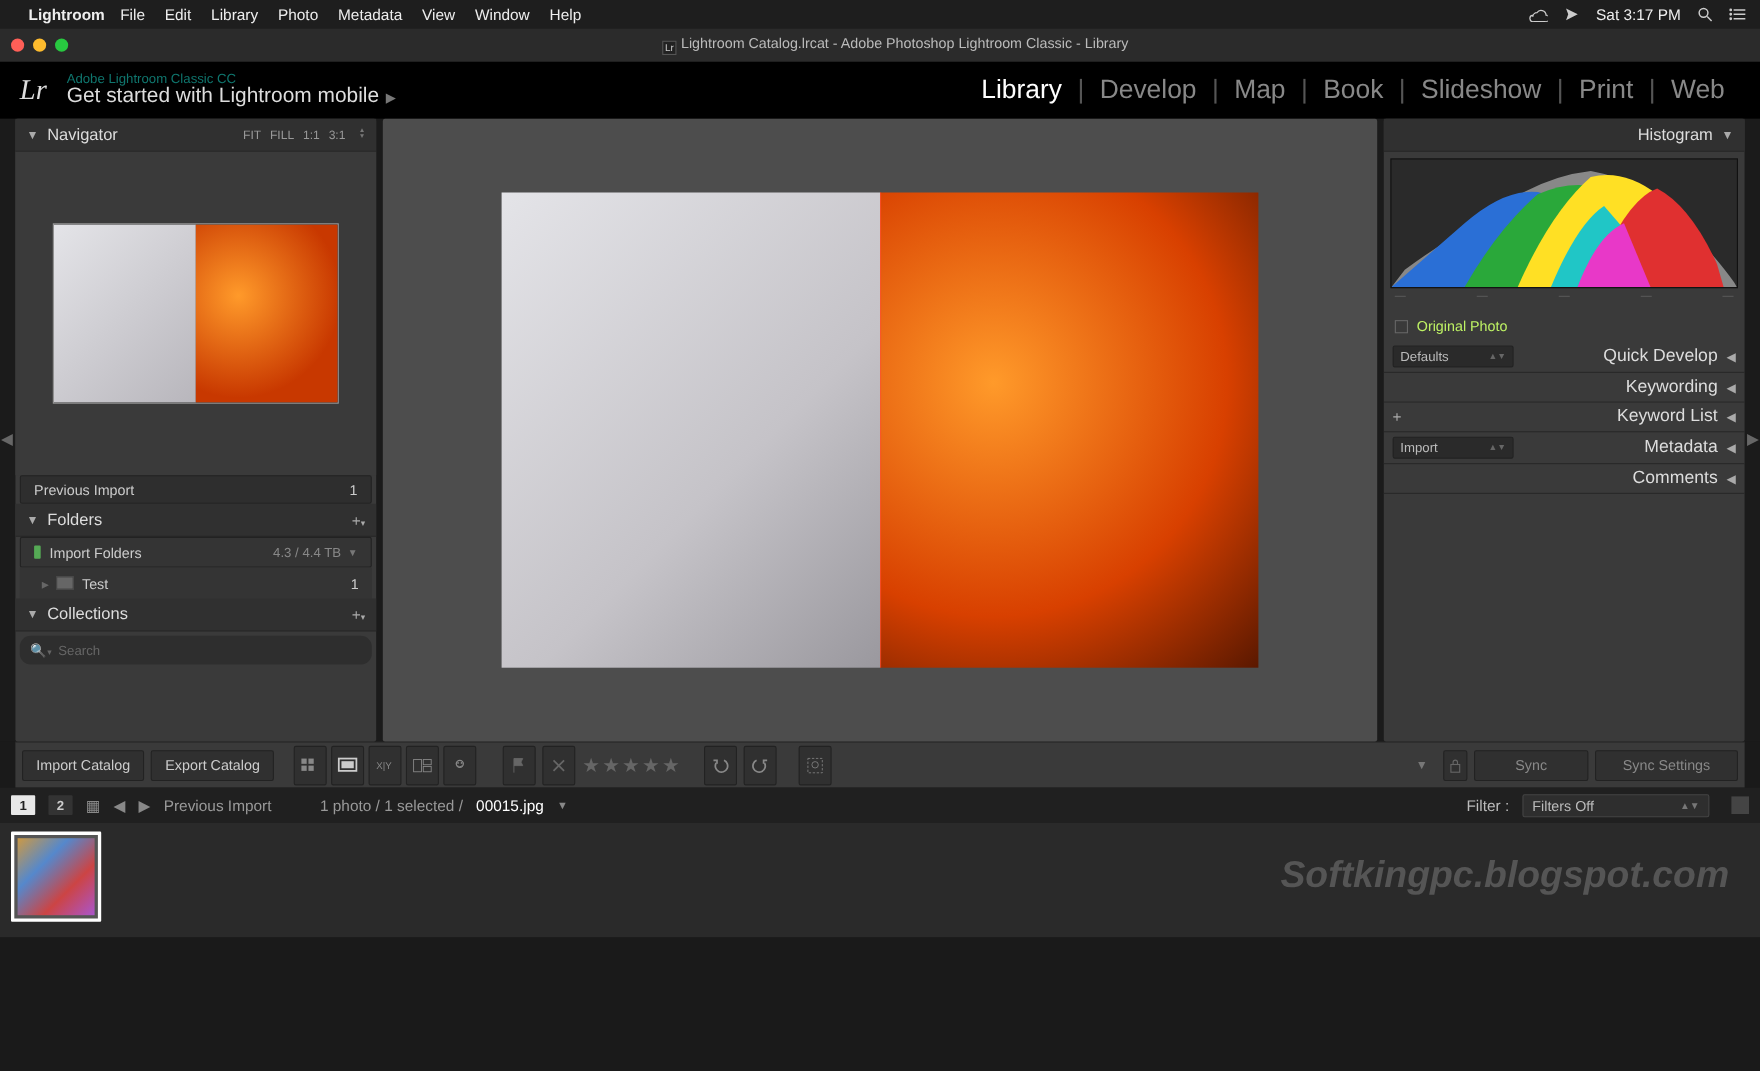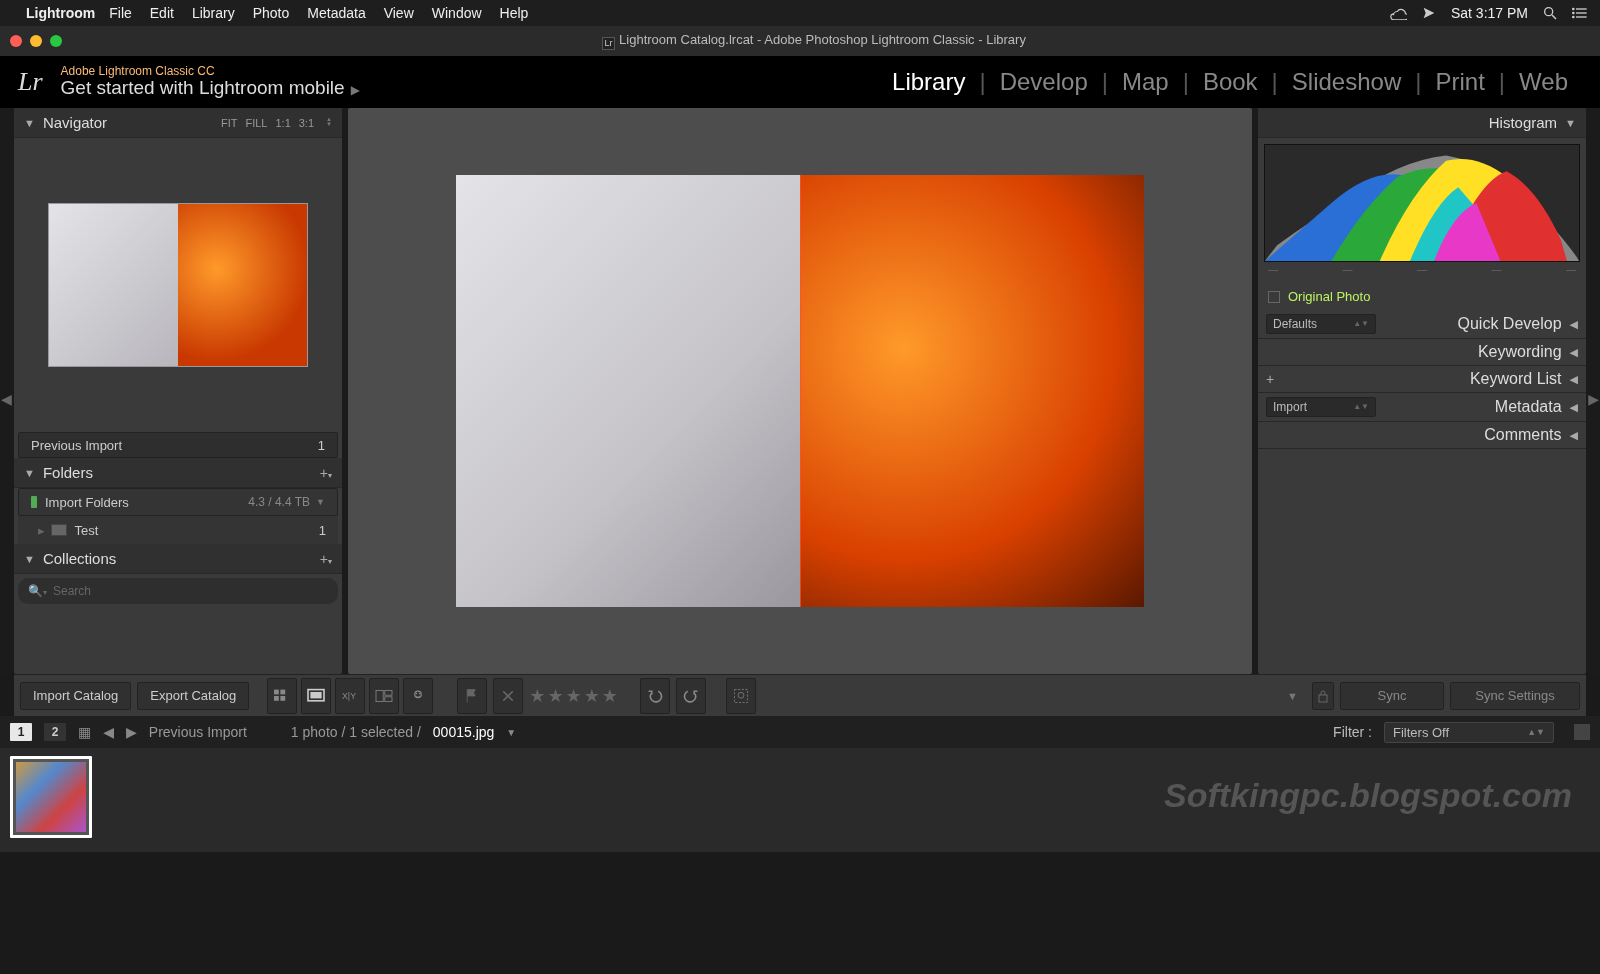--- a/index.html
+++ b/index.html
@@ -21,21 +21,21 @@
 .tl.red { background: #ff5f57; }
 .tl.yellow { background: #febc2e; }
 .tl.green { background: #28c840; }
 .window-title { flex: 1; text-align: center; font-size: 13px; color: #bbb; margin-left: 28px; }
 .title-icon { display:inline-block; width:13px; height:13px; background:#222; border:1px solid #555; margin-right:4px; vertical-align:-2px; font-size:9px; color:#ccc; text-align:center; line-height:11px;}
 
 
 .header-row { height: 52px; background: #000; display: flex; align-items: center; padding: 0 18px; gap: 14px; }
 .lr-logo { font-family: Georgia, serif; font-size: 26px; color: #ddd; font-style: italic; margin-right:4px;}
 .lr-sub { display:flex; flex-direction:column; line-height:1.1;}
-.lr-sub .line1 { font-size: 12px; color: #fdba74; }
+.lr-sub .line1 { font-size: 12px; color: #0f766e; }
 .lr-sub .line2 { font-size: 19px; color: #ddd; }
 .lr-sub .chev { font-size:12px; color:#777; margin-left:6px;}
 .modules { margin-left: auto; display: flex; align-items: center; font-size: 24px; color: #888; font-family: Georgia, serif;}
 .modules .mod { padding: 0 14px; cursor:pointer; }
 .modules .mod.active { color: #fff; }
 .modules .sep { color: #555; }
 
 
 .main { display: flex; height: 566px; background: #1b1b1b; position:relative;}
 .panel { width: 328px; background: #3a3a3a; display:flex; flex-direction:column; }

